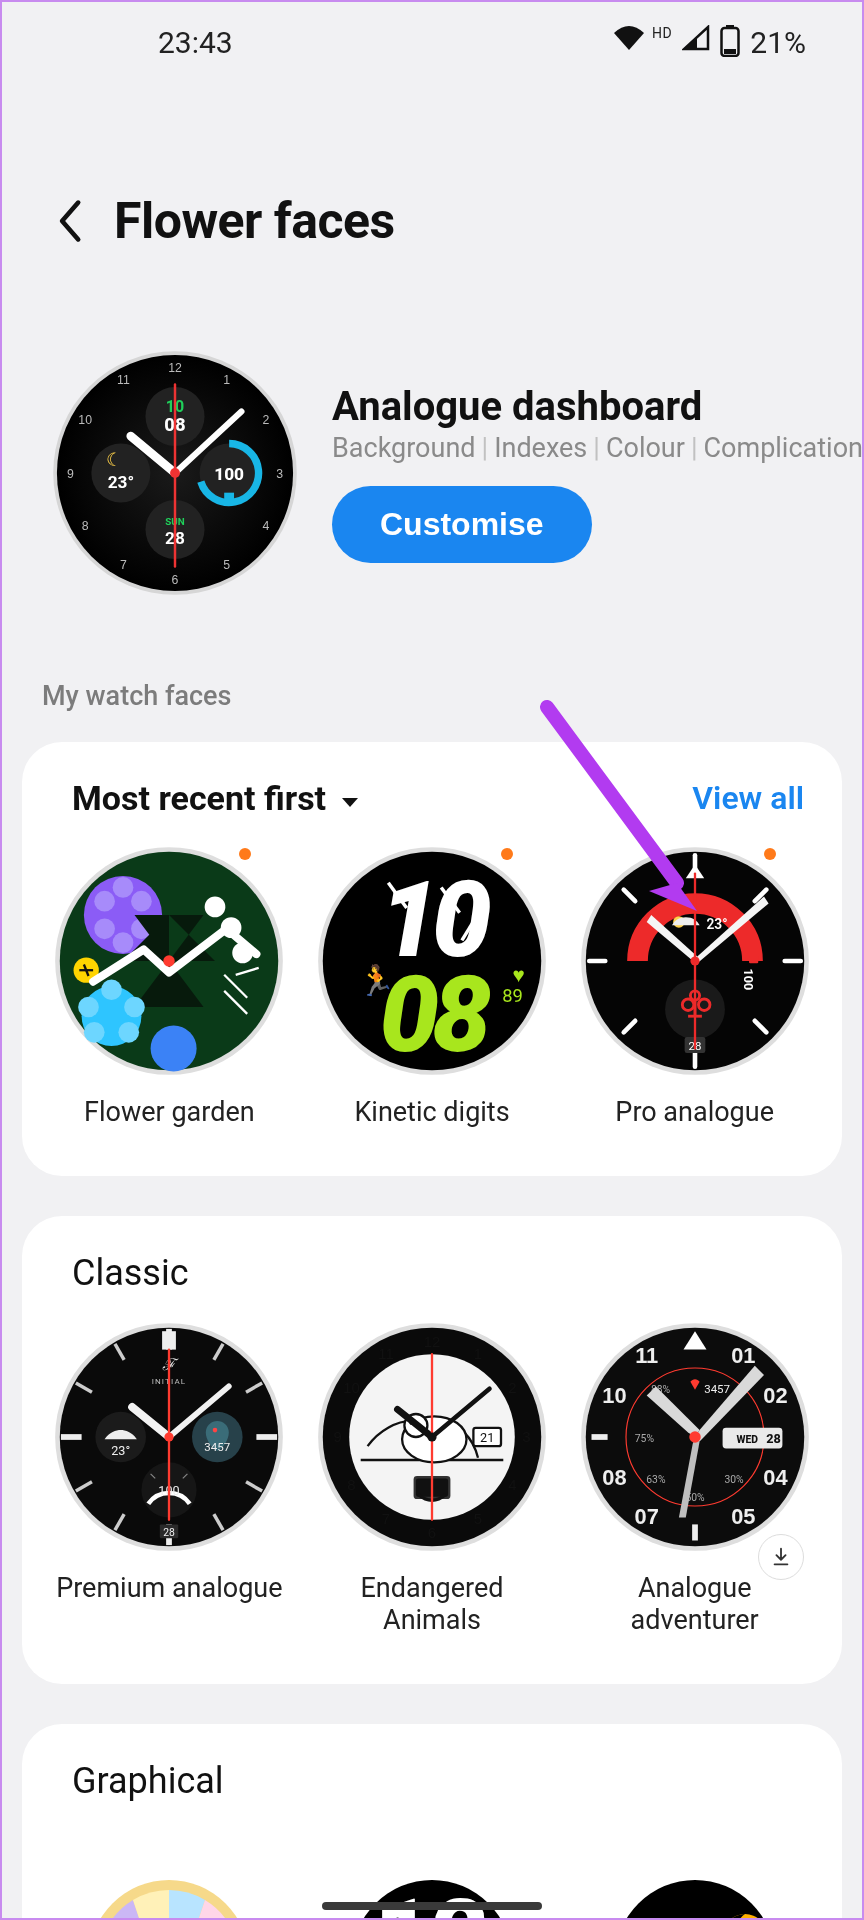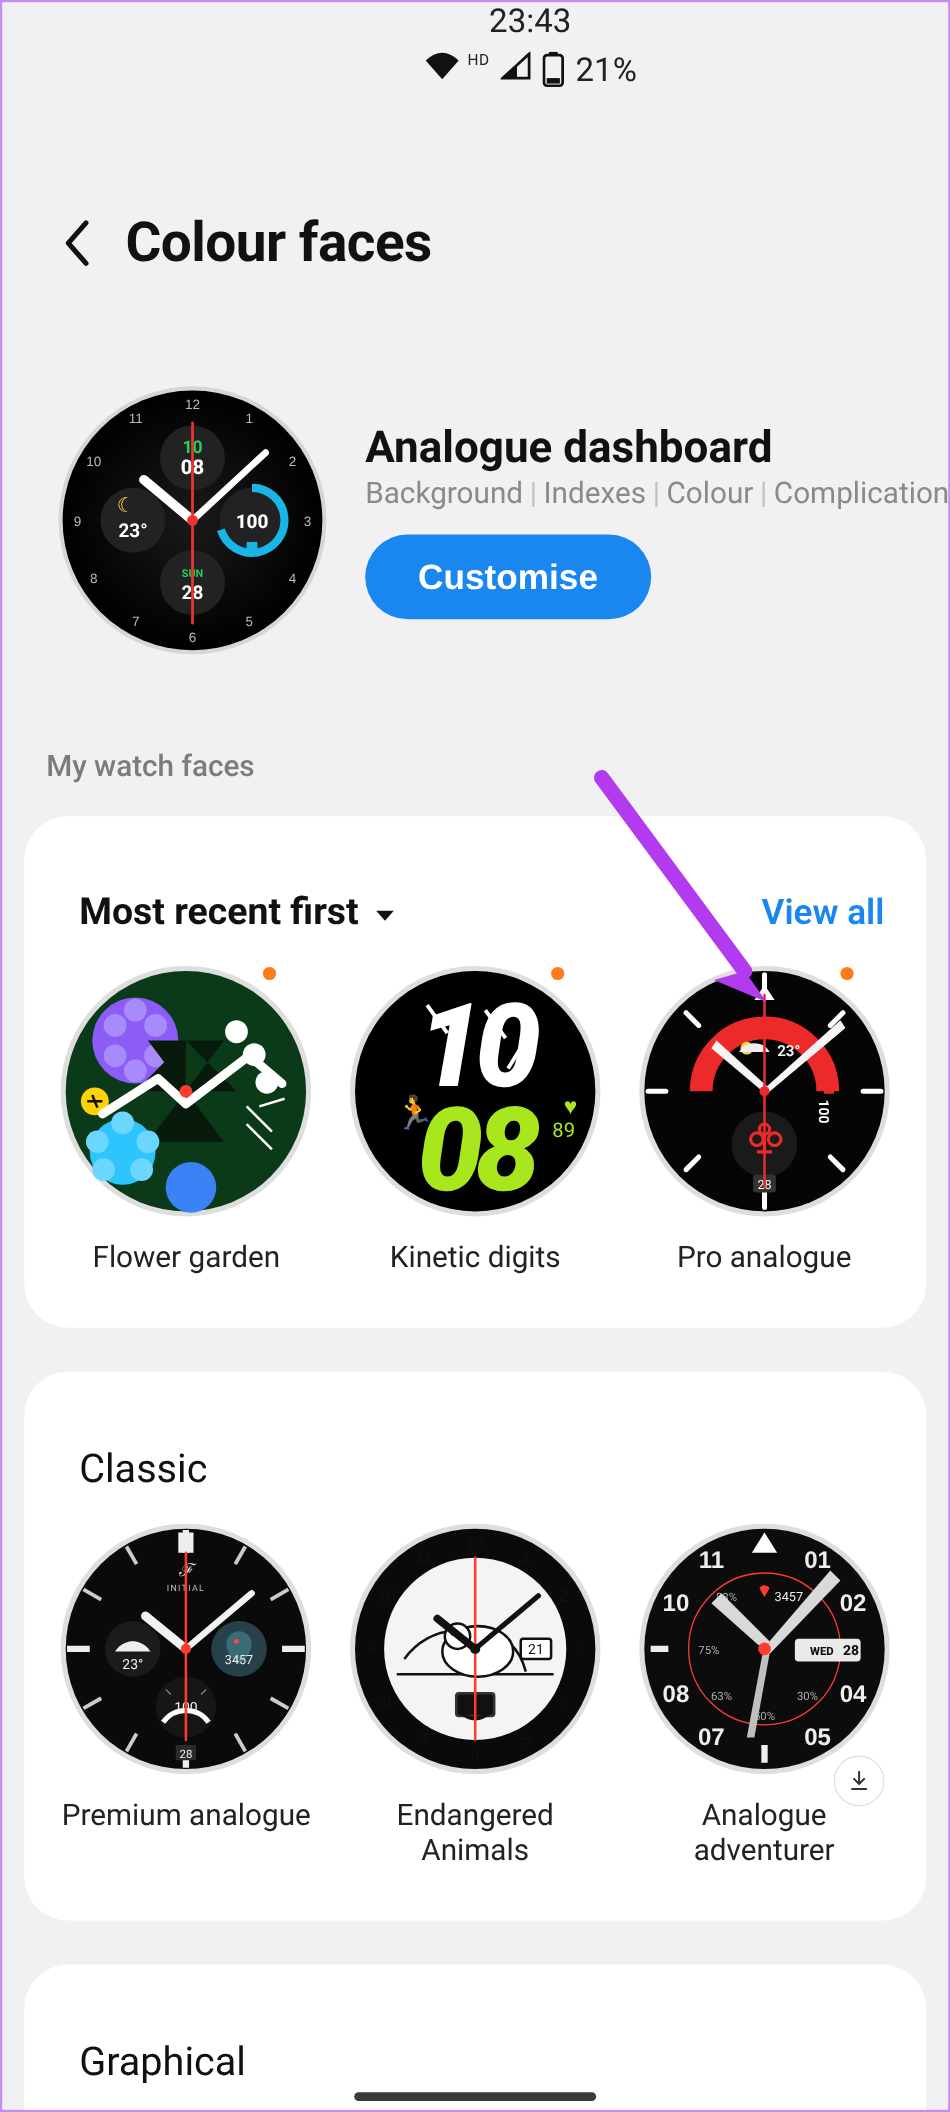--- a/index.html
+++ b/index.html
@@ -16,21 +16,20 @@
   
   .status-bar {
     height: 80px;
     display: flex;
     align-items: center;
     justify-content: space-between;
     padding: 0 56px 0 156px;
     font-size: 30px;
     color: #222;
     font-weight: 450;
-    flex-direction: column;
   }
   .status-right { display: flex; align-items: flex-start; gap: 10px; }
   .status-right .hd { font-size: 14px; letter-spacing: .5px; margin-bottom: 18px; margin-left:-4px; }
   .status-right svg { display:block; }
 
   
   .header {
     display: flex;
     align-items: center;
     gap: 28px;
@@ -74,21 +73,20 @@
   
   .card {
     background:#fff;
     border-radius: 40px;
     margin: 10px 20px 40px;
     padding: 36px 28px 48px;
   }
   .card-head {
     display:flex; align-items:center; justify-content:space-between;
     padding: 0 10px 28px 22px;
-    margin-top: 31px;
   }
   .card-head h3 { font-size:36px; font-weight:400; }
   .sort { display:flex; align-items:center; gap:14px; font-size:34px; font-weight:700; }
   .view-all { color:#1a86f0; font-size:32px; font-weight:600; }
 
   .row { display:flex; gap: 24px; }
   .tile { flex:1; display:flex; flex-direction:column; align-items:center; gap:20px; position:relative; }
   .tile .face { width: 230px; height: 230px; }
   .tile .dot {
     position:absolute; top:2px; right:38px;
@@ -145,21 +143,21 @@
     <span>21%</span>
   </div>
 </div>
 
 <div class="header">
   <span class="back">
     <svg width="34" height="46" viewBox="0 0 24 40">
         <path d="M20 4 L6 20 L20 36" fill="none" stroke="#111" stroke-width="4" stroke-linecap="round" stroke-linejoin="round"></path>
       </svg>
   </span>
-  <h1>Colour faces</h1>
+  <h1>Flower faces</h1>
 </div>
 
 <div class="current-face">
   <div class="preview">
 
     <svg class="wf" viewBox="0 0 200 200">
       <defs>
           <radialGradient id="g1">
             <stop offset="0" stop-color="#1a1a1a"></stop>
             <stop offset="1" stop-color="#000"></stop>

